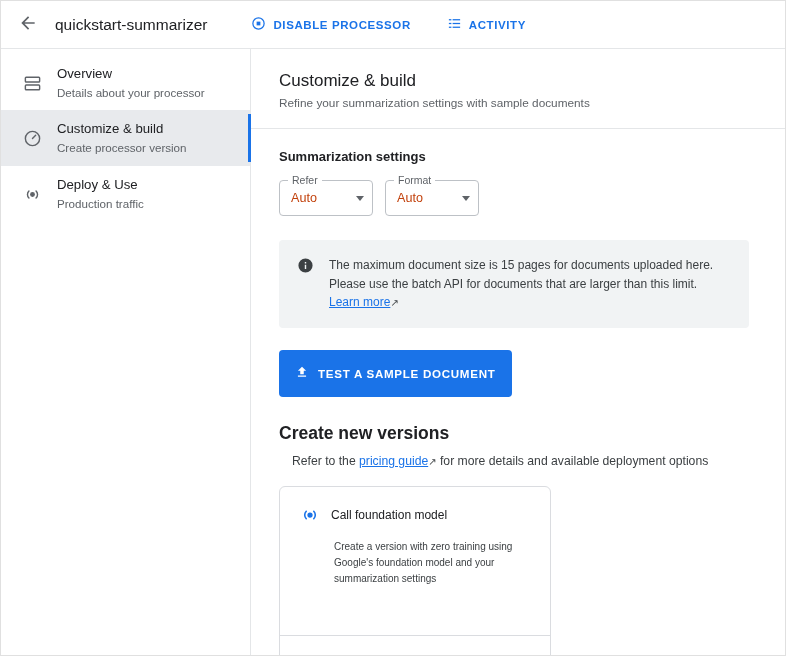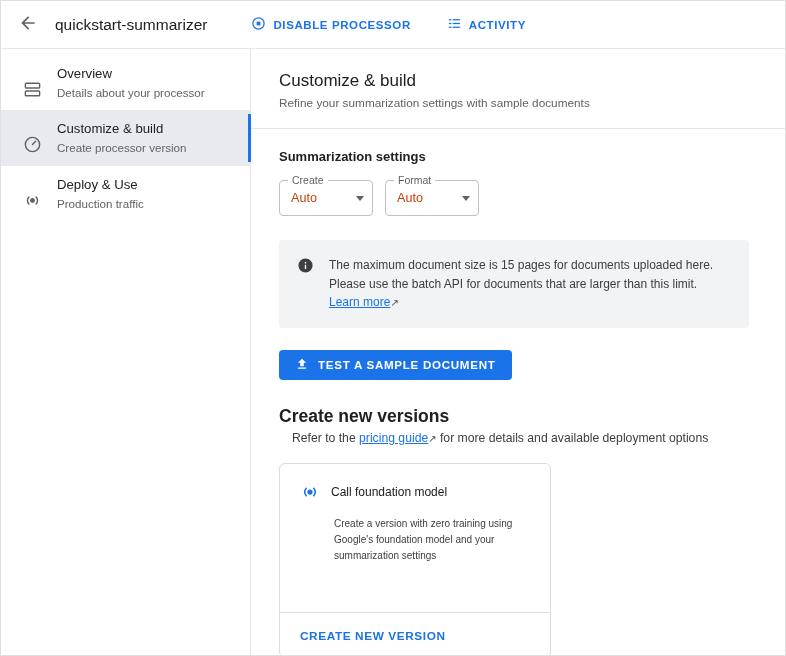--- a/index.html
+++ b/index.html
@@ -73,21 +73,21 @@
   .sidebar {
     width: 250px;
     flex: 0 0 250px;
     border-right: 1px solid #e4e6e8;
     box-sizing: border-box;
     padding-top: 6px;
     background: #fff;
   }
   .side-item {
     display: flex;
-    align-items: flex-end;
+    align-items: center;
     gap: 14px;
     padding: 10px 14px 10px 20px;
     position: relative;
     cursor: pointer;
     box-sizing: border-box;
   }
   .side-item.active { background: #e8eaed; }
   .side-item.active::after {
     content: "";
     position: absolute;
@@ -218,36 +218,36 @@
 
   
   .btn-primary {
     display: inline-flex;
     align-items: center;
     gap: 9px;
     background: #1a73e8;
     color: #fff;
     border: none;
     border-radius: 4px;
-    height: 30px;
+    height: 47px;
     padding: 0 16px;
     font-size: 11.6px;
     font-weight: bold;
     letter-spacing: 0.7px;
     cursor: pointer;
     font-family: "Liberation Sans", sans-serif;
     margin-bottom: 26px;
   }
 
   
   .versions-h2 {
     font-size: 17.5px;
     font-weight: bold;
     color: #202124;
-    margin: 0 0 4px 0;
+    margin: 0 0 10px 0;
   }
   .versions-sub {
     font-size: 12.2px;
     color: #3c4043;
     margin: 0 0 18px 13px;
   }
   .card {
     width: 272px;
     border: 1px solid #dadce0;
     border-radius: 6px;
@@ -374,21 +374,21 @@
 
       <h1 class="main-h1">Customize &amp; build</h1>
       <p class="main-sub">Refine your summarization settings with sample documents</p>
 
       <div class="divider"></div>
 
       <h2 class="section-h2">Summarization settings</h2>
 
       <div class="selects">
         <div class="select-field">
-          <span class="select-label">Create</span>
+          <span class="select-label">Refer</span>
           <span class="select-value">Auto</span>
           <span class="caret"></span>
         </div>
         <div class="select-field">
           <span class="select-label">Format</span>
           <span class="select-value">Auto</span>
           <span class="caret"></span>
         </div>
       </div>
 

